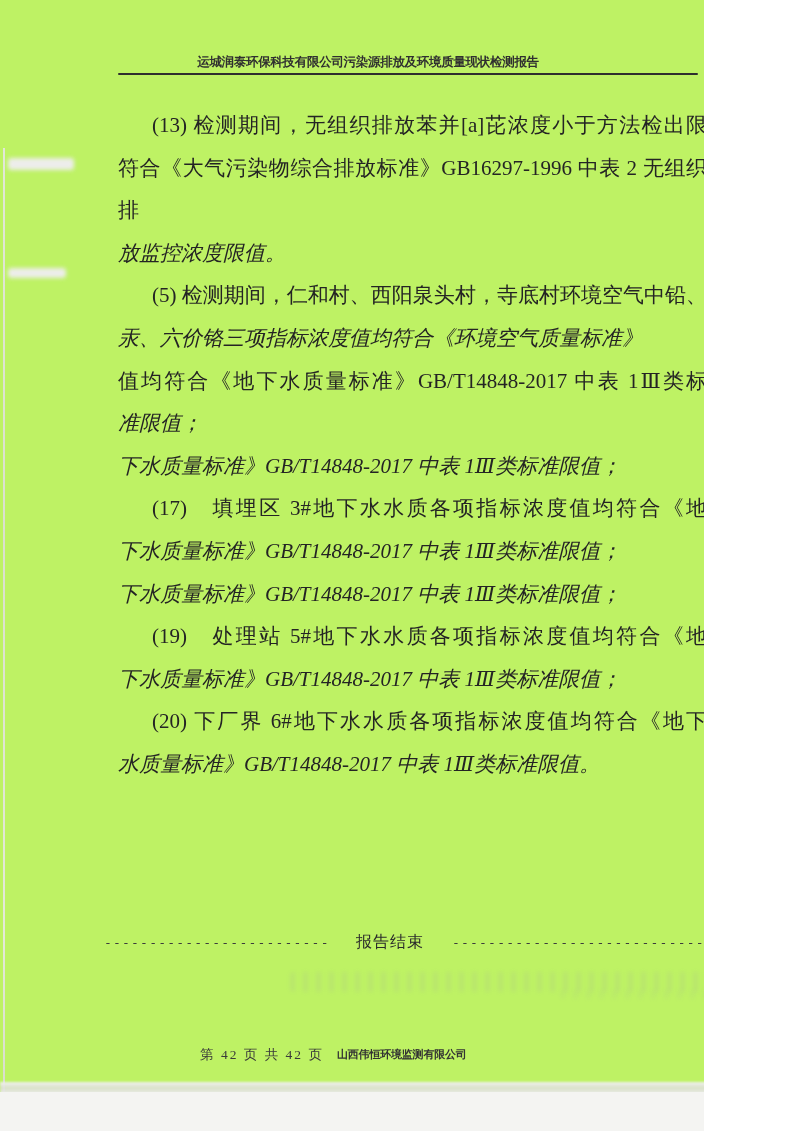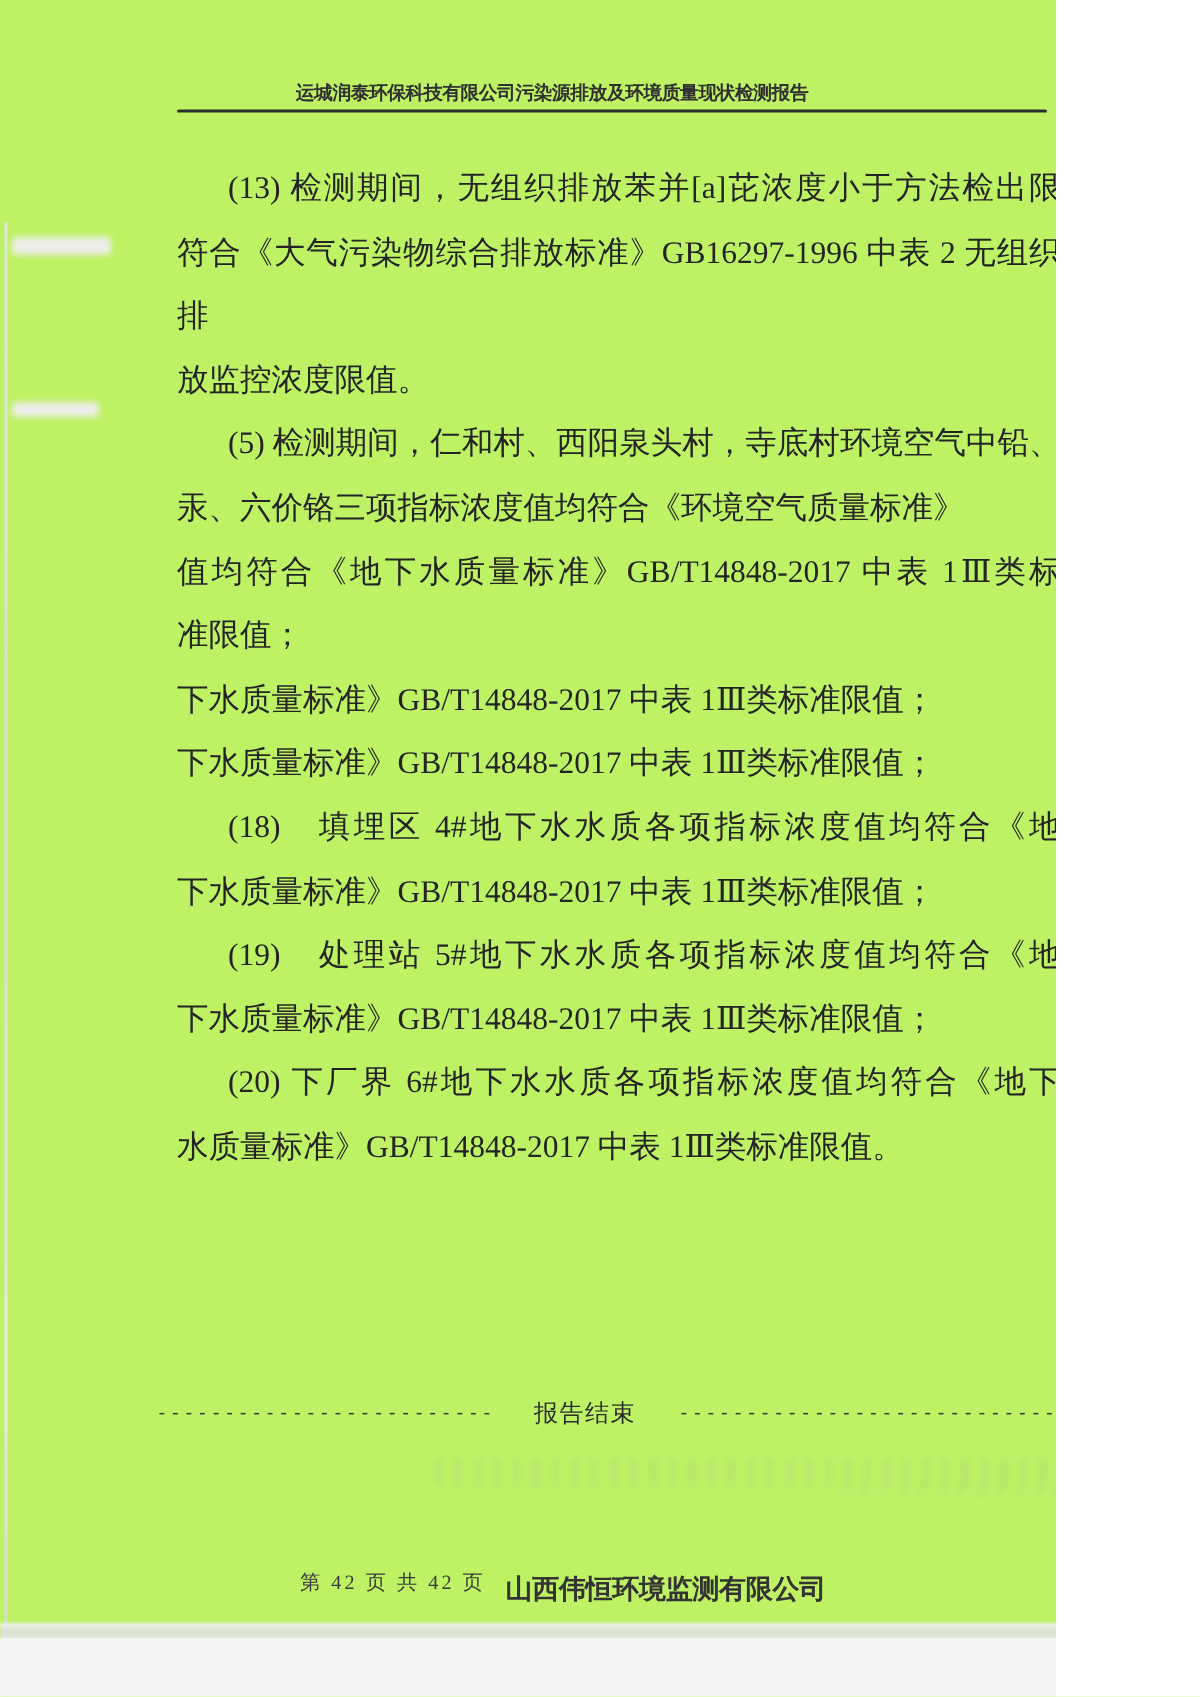--- a/index.html
+++ b/index.html
@@ -25,21 +25,21 @@
     font-size:21px;line-height:42.6px;color:#242424;
   }
   .para{margin:0;}
   .line{
     display:block;
     text-align:justify;
     text-align-last:justify;
     text-justify:inter-character;
     white-space:normal;
   }
-  .line:last-child{text-align-last:left;}
+  .line:last-child{text-align-last:left;font-style:italic;}
   .line.first{text-indent:34px;}
   
   .end-marker{
     position:absolute;top:930px;left:104px;width:612px;height:24px;
     display:flex;align-items:center;color:#3c3c3c;
   }
   .dashes{
     font-family:"DejaVu Sans Mono","Liberation Mono",monospace;
     font-size:13px;letter-spacing:1.2px;white-space:nowrap;overflow:hidden;
     color:#3c3c3c;flex:0 0 auto;
@@ -50,21 +50,21 @@
     flex:0 0 auto;margin-left:28px;font-size:16px;color:#2b2b2b;
     letter-spacing:1px;white-space:nowrap;
   }
   
   .footer{position:absolute;top:1046px;left:0;width:800px;height:22px;}
   .page-info{
     position:absolute;left:200px;top:0;font-size:13.5px;letter-spacing:2px;
     color:#3a3a3a;white-space:nowrap;
   }
   .company{
-    position:absolute;left:337px;top:1px;font-size:18px;font-weight:bold;
+    position:absolute;left:337px;top:1px;font-size:11px;font-weight:bold;
     letter-spacing:-0.2px;color:#333;white-space:nowrap;
   }
   
   .edge-line{
     position:absolute;left:3px;top:148px;bottom:0;width:2px;
     background:linear-gradient(#e6e6e4, #dedddb 40%, #e9e8e6 80%, #d8d7d5);
     opacity:.9;
   }
   .smudge{
     position:absolute;background:#ededeb;filter:blur(2px);border-radius:3px;
@@ -116,25 +116,25 @@
     <p class="para">
       <span class="line">值均符合《地下水质量标准》GB/T14848-2017 中表 1Ⅲ类标</span>
       <span class="line">准限值；</span>
     </p>
 
     <p class="para">
       <span class="line">下水质量标准》GB/T14848-2017 中表 1Ⅲ类标准限值；</span>
     </p>
 
     <p class="para">
+      <span class="line first">(17)　填埋区 3#地下水水质各项指标浓度值均符合《地</span>
       <span class="line">下水质量标准》GB/T14848-2017 中表 1Ⅲ类标准限值；</span>
     </p>
 
     <p class="para">
-      <span class="line first">(18)　填埋区 4#地下水水质各项指标浓度值均符合《地</span>
       <span class="line">下水质量标准》GB/T14848-2017 中表 1Ⅲ类标准限值；</span>
     </p>
 
     <p class="para">
       <span class="line first">(19)　处理站 5#地下水水质各项指标浓度值均符合《地</span>
       <span class="line">下水质量标准》GB/T14848-2017 中表 1Ⅲ类标准限值；</span>
     </p>
 
     <p class="para">
       <span class="line first">(20) 下厂界 6#地下水水质各项指标浓度值均符合《地下</span>

